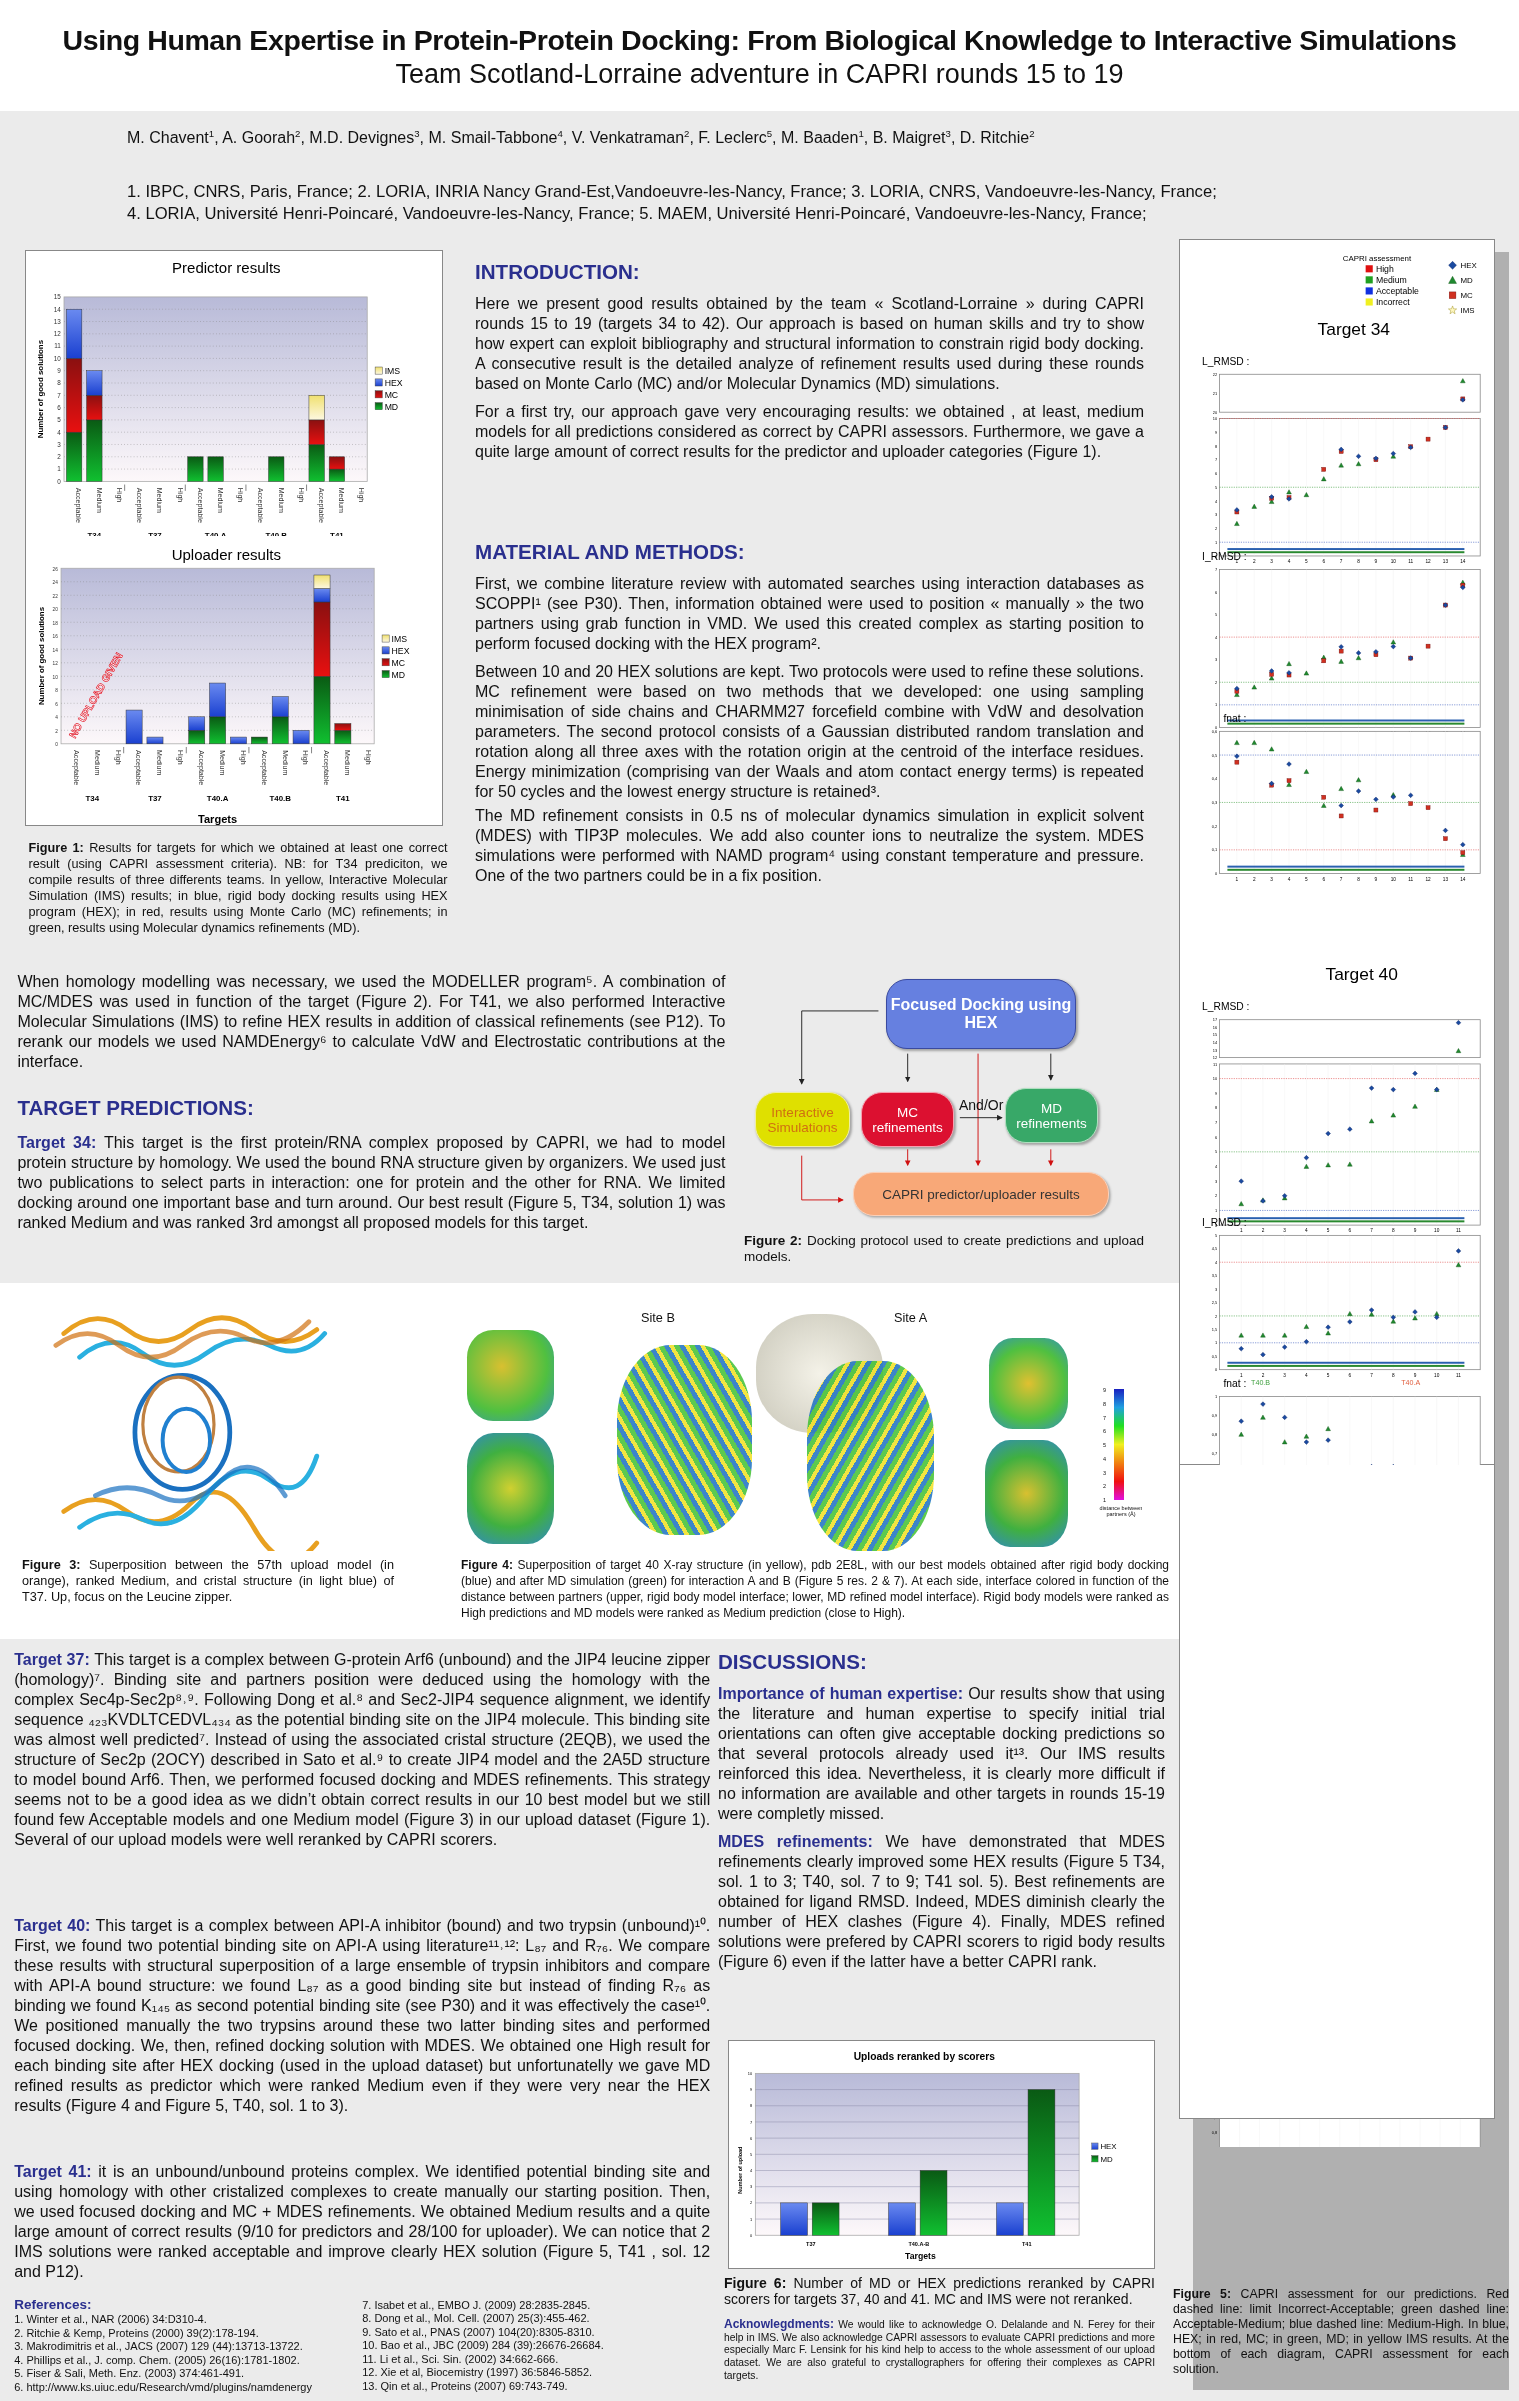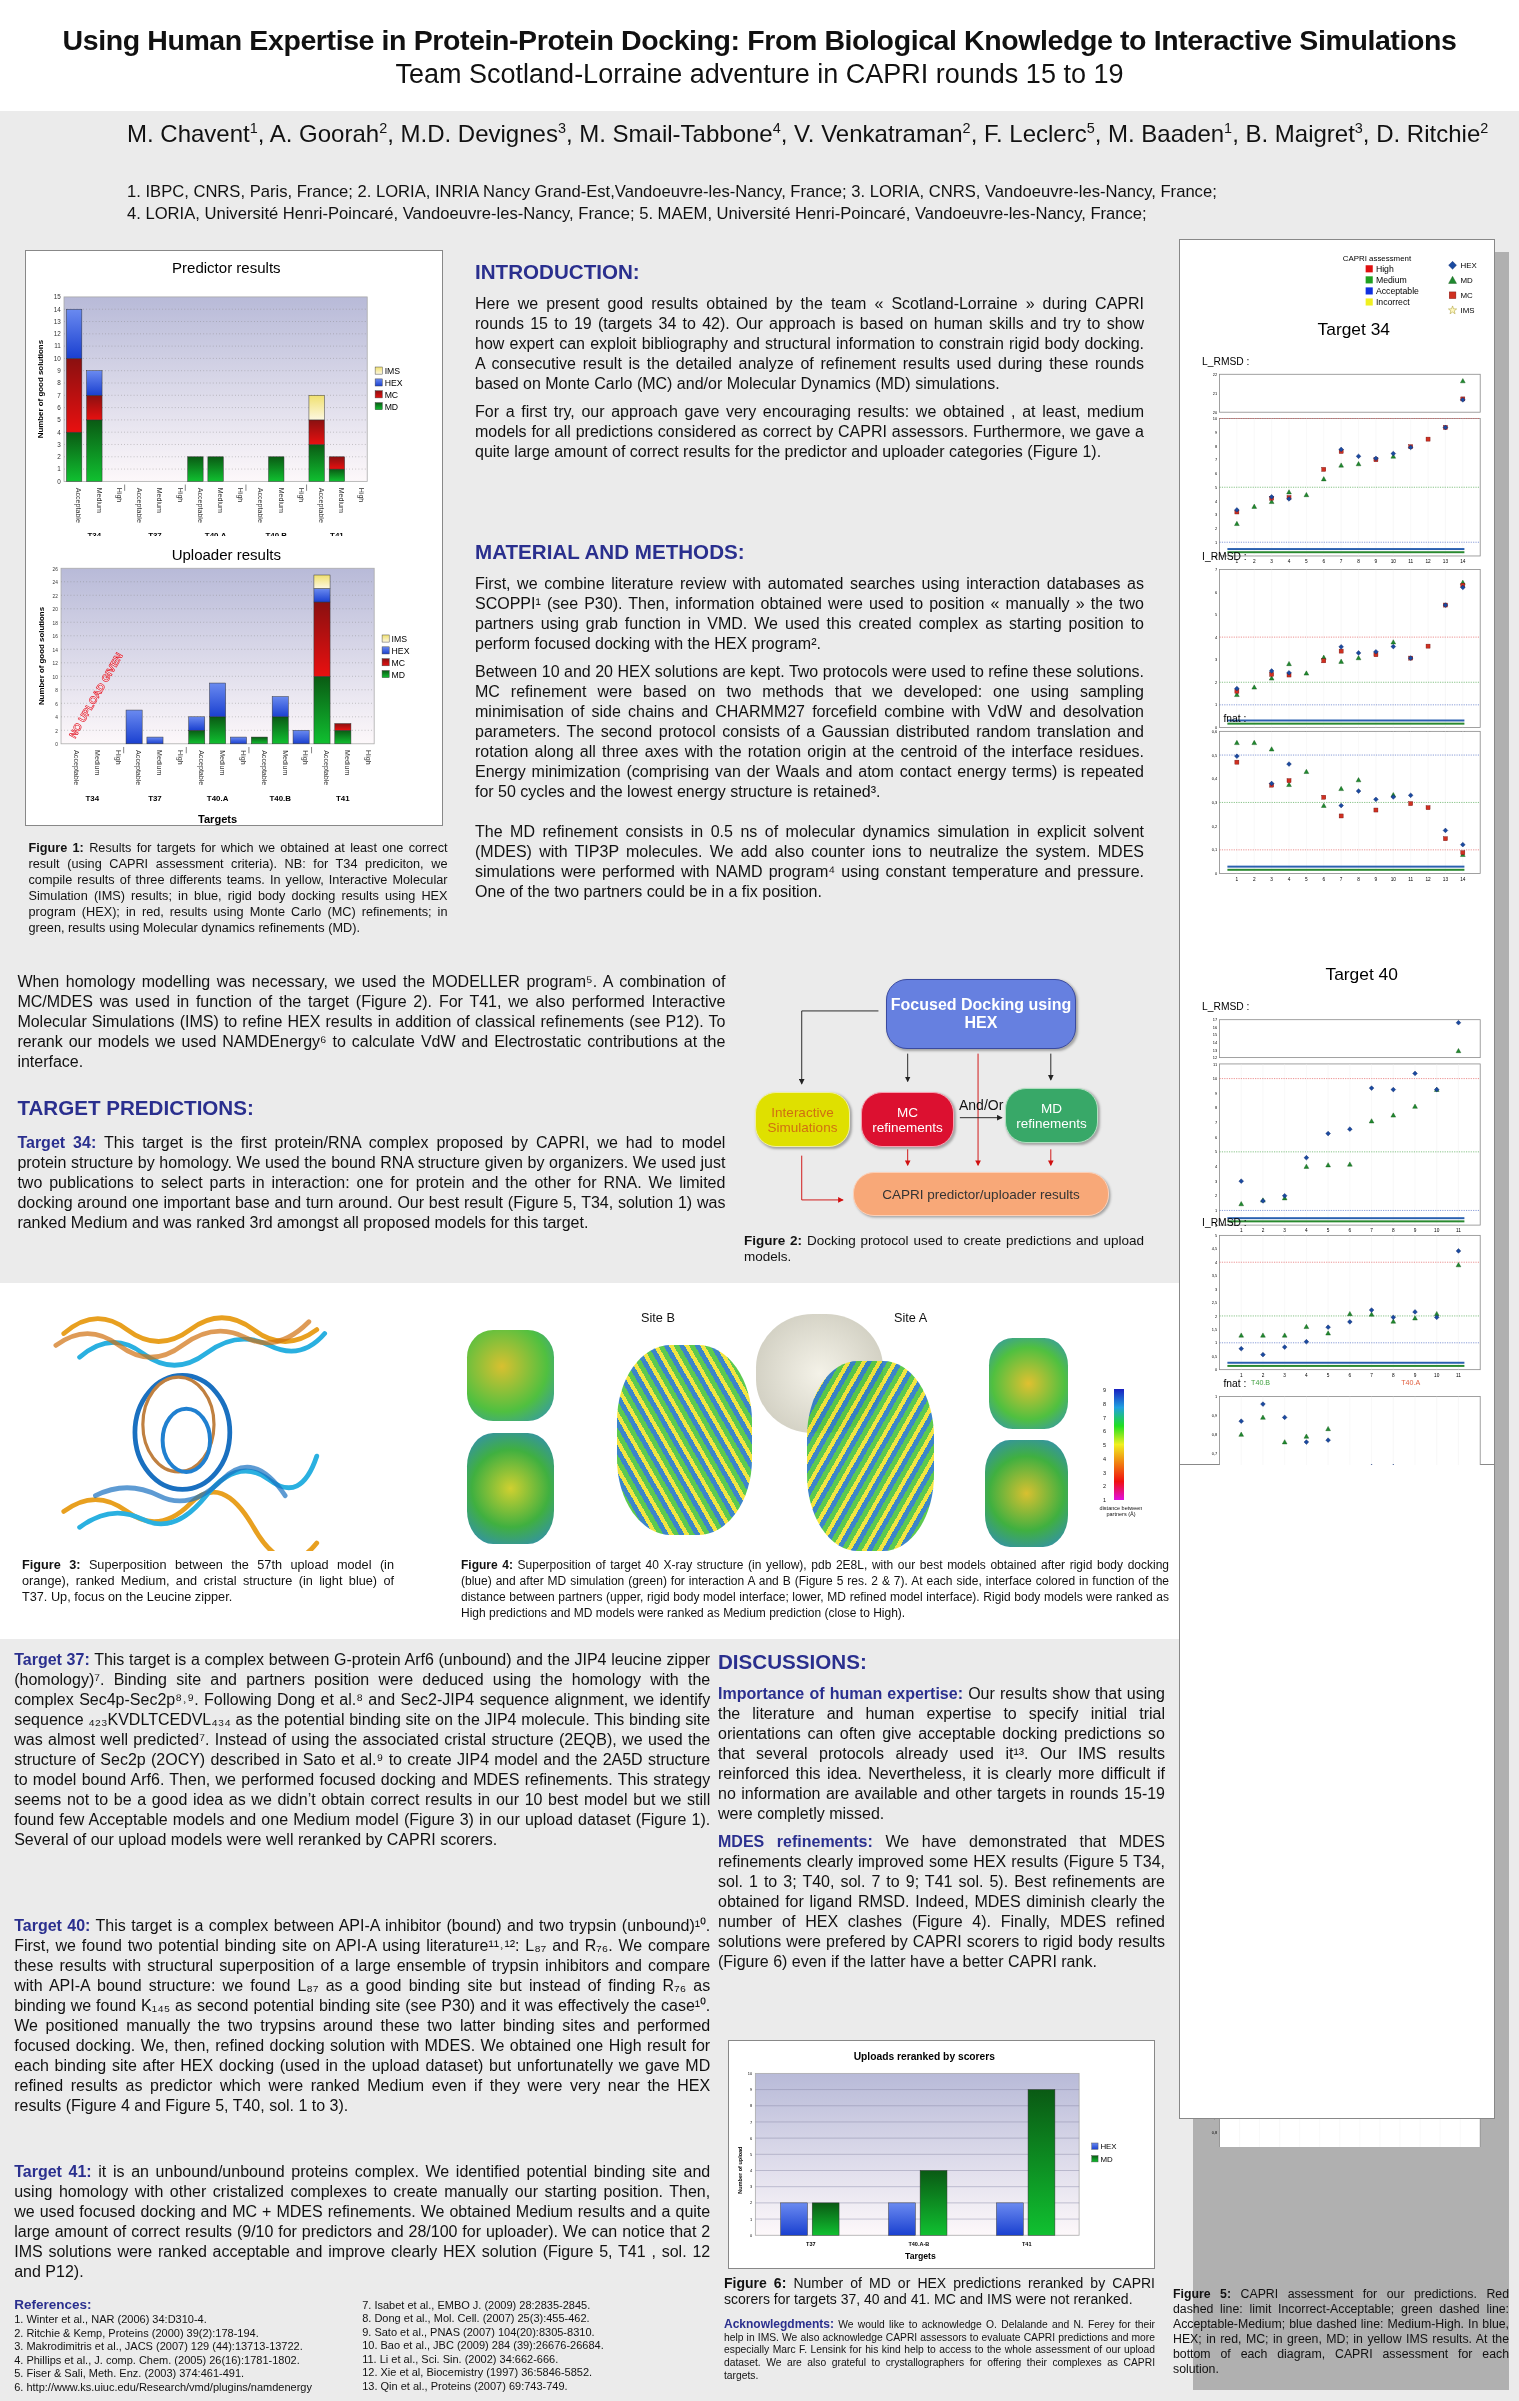--- a/index.html
+++ b/index.html
@@ -1,21 +1,21 @@
 <!DOCTYPE html>
 <html style="font-size:12.7px"><head>
 <meta charset="utf-8">
 <style>
 *{box-sizing:border-box;margin:0;padding:0}
 body{width:1519px;height:2401px;background:#ebebeb;font-family:"Liberation Sans",sans-serif;color:#111;position:relative;overflow:hidden}
 .abs{position:absolute}
 #header{left:0;top:0;width:1519px;height:111px;background:#fff}
 #title{left:0;top:24px;width:1519px;text-align:center;font-size:28.5px;font-weight:bold;letter-spacing:-0.4px}
 #subtitle{left:0;top:59px;width:1519px;text-align:center;font-size:27px}
-#authors{left:127px;top:120px;font-size:24px}
+#authors{left:127px;top:128px;font-size:16px}
 .aff{left:127px;font-size:16.6px}
 .sec-h{color:#2a2f8e;font-weight:bold;font-size:20.6px}
 .body{font-size:16px;line-height:20px;text-align:justify}
 .sub-h{color:#2a2f8e;font-weight:bold}
 .caption{font-size:12.7px;line-height:16px;text-align:justify}
 .caption b{font-weight:bold}
 .chartbox{background:#fff;border:0.8px solid #888}
 .flow-box{position:absolute;border-radius:21px;display:flex;align-items:center;justify-content:center;text-align:center;font-size:13.5px;box-shadow:1.6px 1.6px 2.4px rgba(0,0,0,.3)}
 .panel{background:#fff;border:0.8px solid #888}
 .ref{font-size:11px;line-height:13.5px}
@@ -244,21 +244,21 @@
 
 <div class="abs sec-h" style="left:475px;top:260px">INTRODUCTION:</div>
 <div class="abs body" style="left:475px;top:294px;width:669px">
   <p> Here we present good results obtained by the team « Scotland-Lorraine » during CAPRI rounds 15 to 19 (targets 34 to 42). Our approach is based on human skills and try to show how expert can exploit bibliography and structural information to constrain rigid body docking. A consecutive result is the detailed analyze of refinement results used during these rounds based on Monte Carlo (MC) and/or Molecular Dynamics (MD) simulations.</p>
   <p style="margin-top:8px"> For a first try, our approach gave very encouraging results: we obtained , at least, medium models for all predictions considered as correct by CAPRI assessors. Furthermore, we gave a quite large amount of correct results for the predictor and uploader categories (Figure 1).</p>
 </div>
 <div class="abs sec-h" style="left:475px;top:540px">MATERIAL AND METHODS:</div>
 <div class="abs body" style="left:475px;top:574px;width:669px">
   <p> First, we combine literature review with automated searches using interaction databases as SCOPPI¹ (see P30). Then, information obtained were used to position « manually » the two partners using grab function in VMD. We used this created complex as starting position to perform focused docking with the HEX program².</p>
   <p style="margin-top:8px"> Between 10 and 20 HEX solutions are kept. Two protocols were used to refine these solutions. MC refinement were based on two methods that we developed: one using sampling minimisation of side chains and CHARMM27 forcefield combine with VdW and desolvation parameters. The second protocol consists of a Gaussian distributed random translation and rotation along all three axes with the rotation origin at the centroid of the interface residues. Energy minimization (comprising van der Waals and atom contact energy terms) is repeated for 50 cycles and the lowest energy structure is retained³.</p>
-  <p style="margin-top:20px"> The MD refinement consists in 0.5 ns of molecular dynamics simulation in explicit solvent (MDES) with TIP3P molecules. We add also counter ions to neutralize the system. MDES simulations were performed with NAMD program⁴ using constant temperature and pressure. One of the two partners could be in a fix position.</p>
+  <p style="margin-top:4px"> The MD refinement consists in 0.5 ns of molecular dynamics simulation in explicit solvent (MDES) with TIP3P molecules. We add also counter ions to neutralize the system. MDES simulations were performed with NAMD program⁴ using constant temperature and pressure. One of the two partners could be in a fix position.</p>
 </div>
 <div class="abs body" style="left:17.4px;top:972px;width:708px">  When homology modelling was necessary, we used the MODELLER program⁵. A combination of MC/MDES was used in function of the target (Figure 2). For T41, we also performed Interactive Molecular Simulations (IMS) to refine HEX results in addition of classical refinements (see P12). To rerank our models we used NAMDEnergy⁶ to calculate VdW and Electrostatic contributions at the interface.</div>
 
 <div class="abs sec-h" style="left:17.4px;top:1096px">TARGET PREDICTIONS:</div>
 <div class="abs body" style="left:17.4px;top:1133px;width:708px"><span class="sub-h">Target 34:</span><span> This target is the first protein/RNA complex proposed by CAPRI, we had to model protein structure by homology. We used the bound RNA structure given by organizers. We used just two publications to select parts in interaction: one for protein and the other for RNA. We limited docking around one important base and turn around. Our best result (Figure 5, T34,  solution 1) was ranked Medium and was ranked 3rd amongst all proposed models for this target.</span></div>
 
 <div class="abs" style="left:744px;top:969px;width:427px;height:261px">
   <svg width="427" height="261" style="position:absolute;left:0;top:0" viewBox="0 0 540 330">
     <defs>
       <marker id="ab" markerWidth="6" markerHeight="6" refX="5" refY="3" orient="auto">

